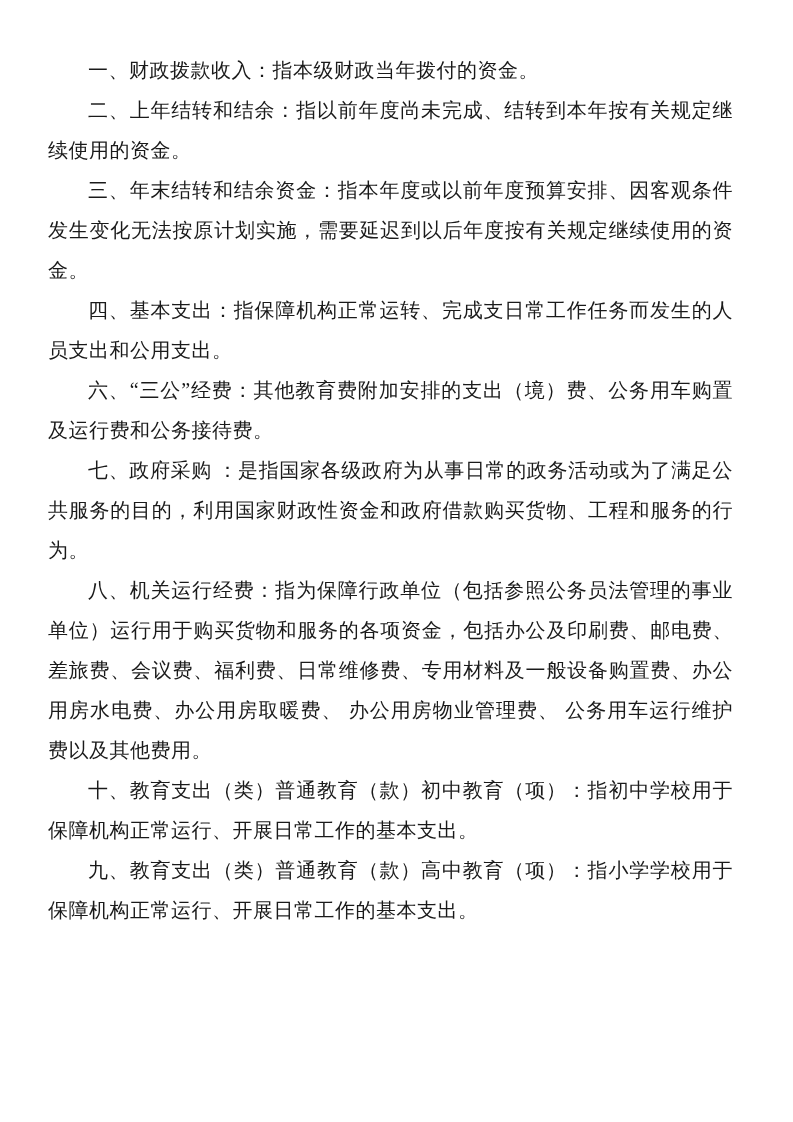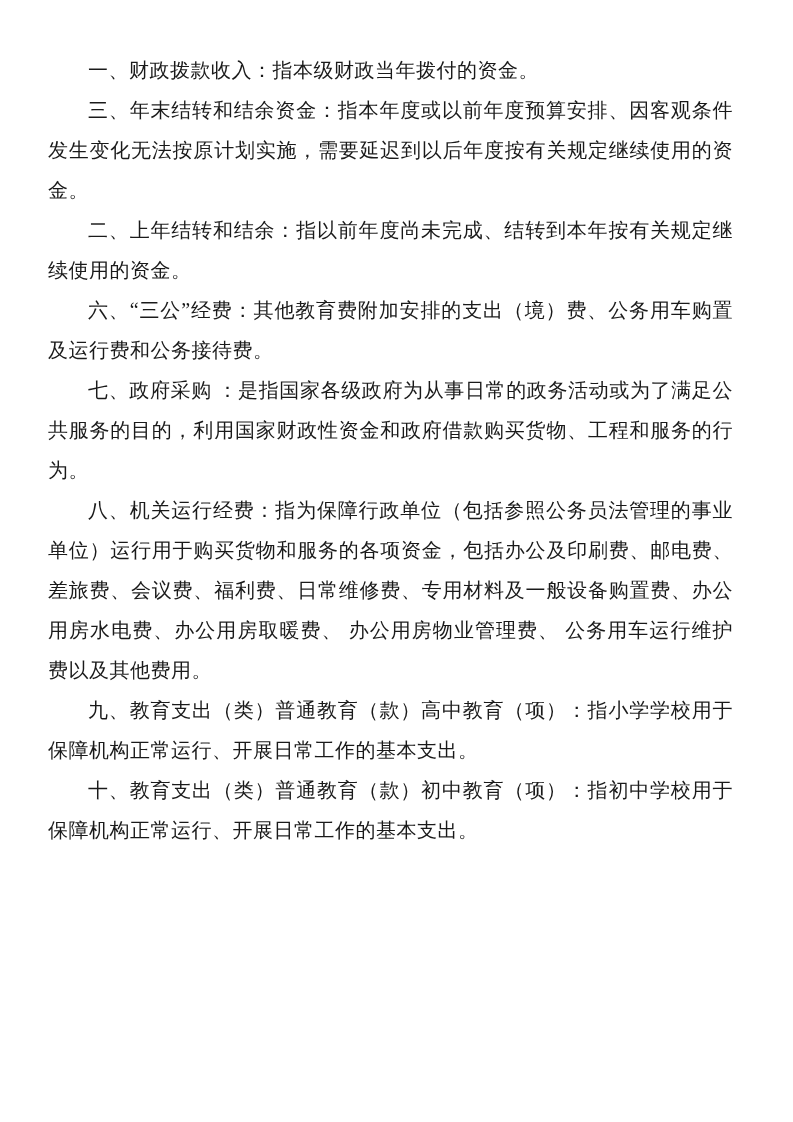--- a/index.html
+++ b/index.html
@@ -31,20 +31,21 @@
     letter-spacing: 0.5px;
     word-break: break-all;
     line-break: strict;
   }
 </style>
 </head>
 <body>
 
 <div class="page">
   <p class="para">一、财政拨款收入：指本级财政当年拨付的资金。</p>
+  <p class="para">二、上年结转和结余：指以前年度尚未完成、结转到本年按有关规定继续使用的资金。</p>
   <p class="para">三、年末结转和结余资金：指本年度或以前年度预算安排、因客观条件发生变化无法按原计划实施，需要延迟到以后年度按有关规定继续使用的资金。</p>
-  <p class="para">二、上年结转和结余：指以前年度尚未完成、结转到本年按有关规定继续使用的资金。</p>
+  <p class="para">四、基本支出：指保障机构正常运转、完成支日常工作任务而发生的人员支出和公用支出。</p>
   <p class="para">六、“三公”经费：其他教育费附加安排的支出（境）费、公务用车购置及运行费和公务接待费。</p>
   <p class="para">七、政府采购 ：是指国家各级政府为从事日常的政务活动或为了满足公共服务的目的，利用国家财政性资金和政府借款购买货物、工程和服务的行为。</p>
   <p class="para">八、机关运行经费：指为保障行政单位（包括参照公务员法管理的事业单位）运行用于购买货物和服务的各项资金，包括办公及印刷费、邮电费、差旅费、会议费、福利费、日常维修费、专用材料及一般设备购置费、办公用房水电费、办公用房取暖费、 办公用房物业管理费、 公务用车运行维护费以及其他费用。</p>
+  <p class="para">十、教育支出（类）普通教育（款）初中教育（项）：指初中学校用于保障机构正常运行、开展日常工作的基本支出。</p>
   <p class="para">九、教育支出（类）普通教育（款）高中教育（项）：指小学学校用于保障机构正常运行、开展日常工作的基本支出。</p>
-  <p class="para">十、教育支出（类）普通教育（款）初中教育（项）：指初中学校用于保障机构正常运行、开展日常工作的基本支出。</p>
 </div>
 
 </body></html>

